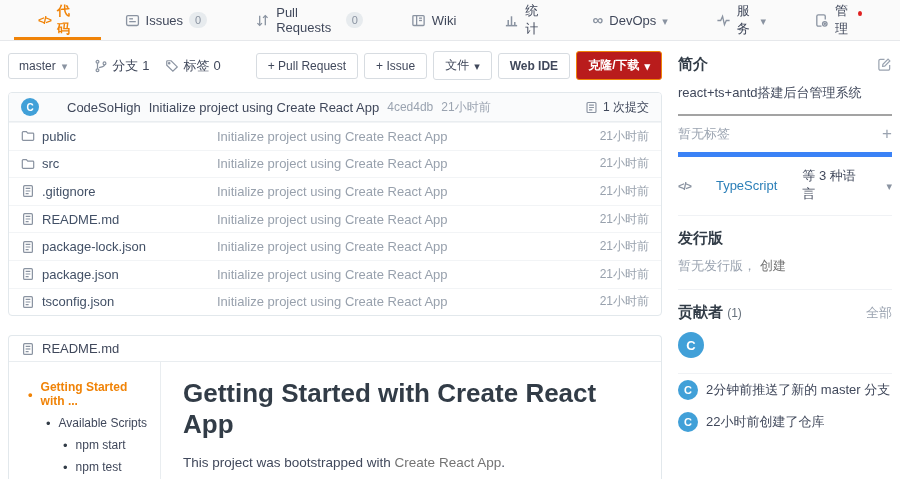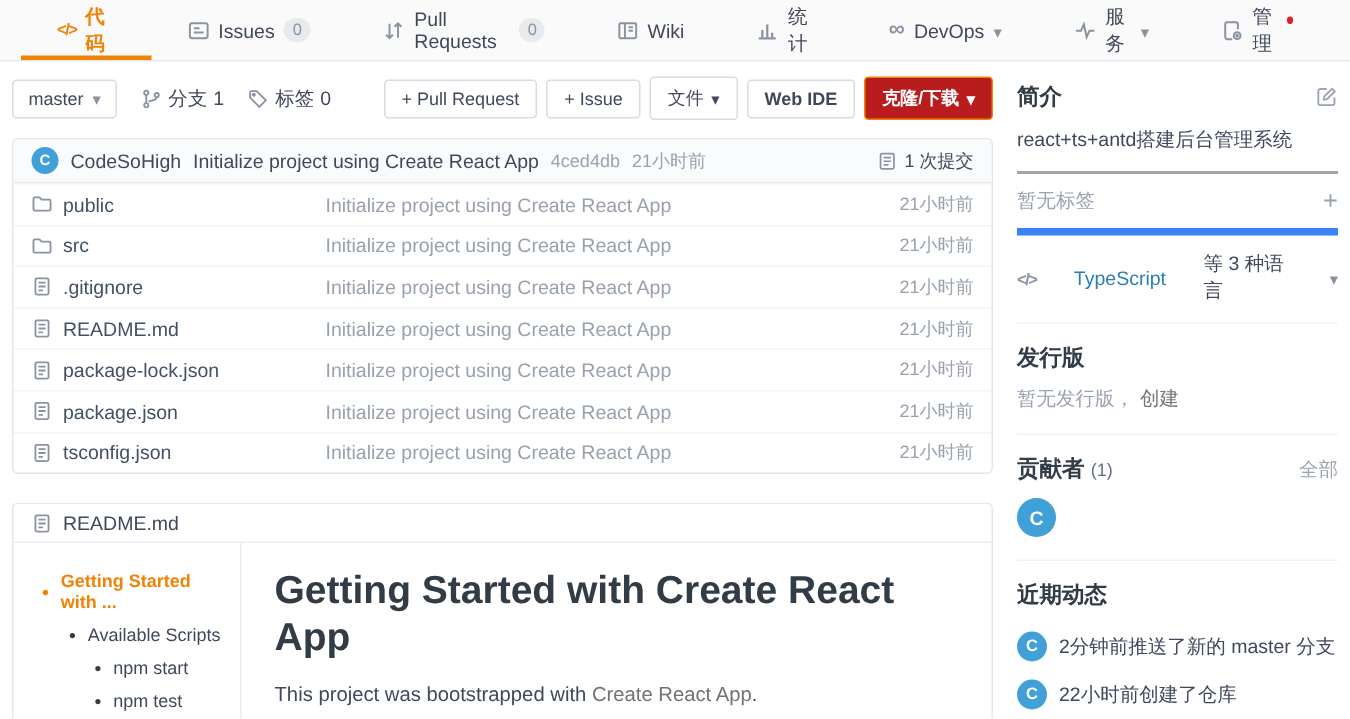--- a/index.html
+++ b/index.html
@@ -47,21 +47,21 @@
 
   
   .file-box { border:1px solid #e2e8ec; border-radius:4px; overflow:hidden; }
   .commit-bar { display:flex; align-items:center; gap:8px; height:29px; padding:0 12px;
     background:#fafbfc; border-bottom:1px solid #e9edf0; font-size:13px; }
   .avatar { background:#41a0d8; color:#fff; border-radius:50%; display:flex;
     align-items:center; justify-content:center; font-weight:bold; flex:none; cursor:pointer; }
   .avatar.sm { width:18px; height:18px; font-size:10px; }
   .avatar.md { width:20px; height:20px; font-size:11px; }
   .avatar.lg { width:26px; height:26px; font-size:13px; }
-  .commit-author { font-weight:500; cursor:pointer; }
+  .commit-author { font-weight:500; cursor:pointer;margin-left:20px; }
   .commit-msg { cursor:pointer; }
   .commit-sha { color:#9aa3b0; font-size:12px; cursor:pointer; }
   .commit-time { color:#9aa3b0; font-size:12px; }
   .commit-count { margin-left:auto; display:flex; align-items:center; gap:5px;
     font-size:12px; color:#40485b; cursor:pointer; }
   .commit-count .sicon { color:#8a93a1; display:flex; }
   .file-row { display:flex; align-items:center; height:27.6px; padding:0 12px;
     border-top:1px solid #f2f4f6; font-size:13px; cursor:pointer; }
   .file-row:first-of-type { border-top:none; }
   .file-name { width:196px; flex:none; display:flex; align-items:center; gap:7px;
@@ -439,23 +439,20 @@
       <span>暂无发行版，</span>
       <span class="link" style="margin-left:4px">创建</span>
     </div>
     <div class="sb-row sb-contrib-head">
       <span class="sb-title"><span>贡献者</span> <span class="contrib-count">(1)</span></span>
       <span class="view-all">全部</span>
     </div>
     <div class="sb-row sb-avatars">
       <span class="avatar lg">C</span>
     </div>
-    <div class="sb-row sb-section-title">
-      <span class="sb-title">近期动态</span>
-    </div>
     <div class="activity-item">
       <span class="avatar md">C</span>
       <span><span>2分钟前推送了新的 </span><span>master</span><span> 分支</span></span>
     </div>
     <div class="activity-item">
       <span class="avatar md">C</span>
       <span><span>22小时前创建了仓库</span></span>
     </div>
   </div>
 </div>

